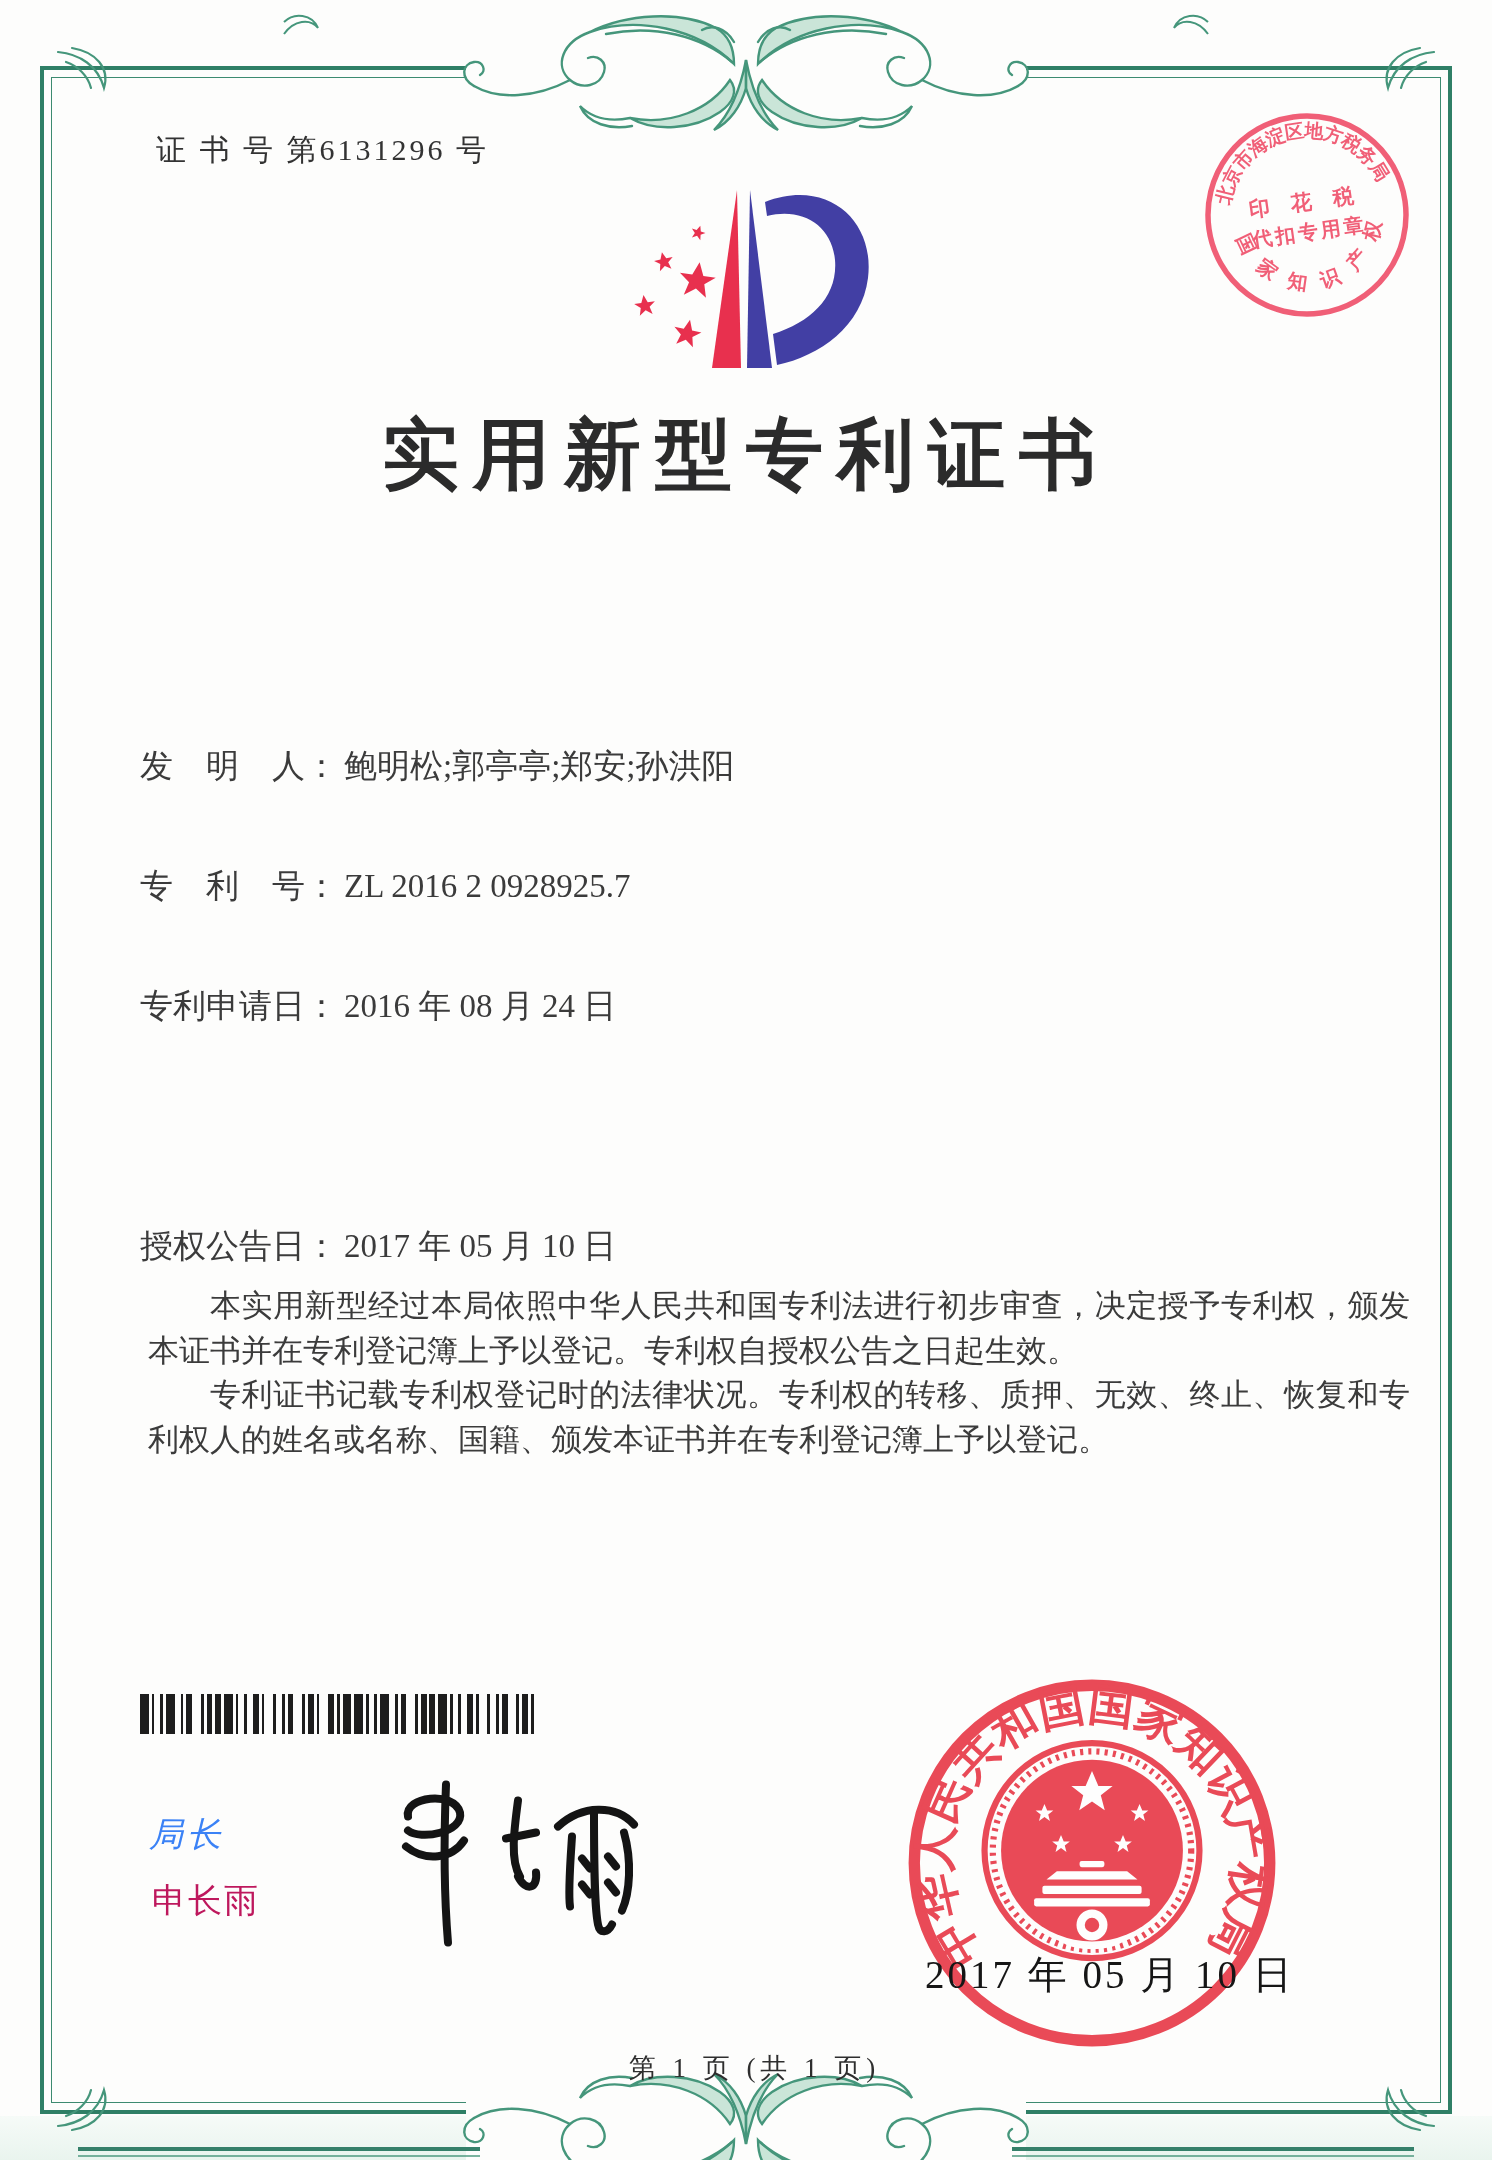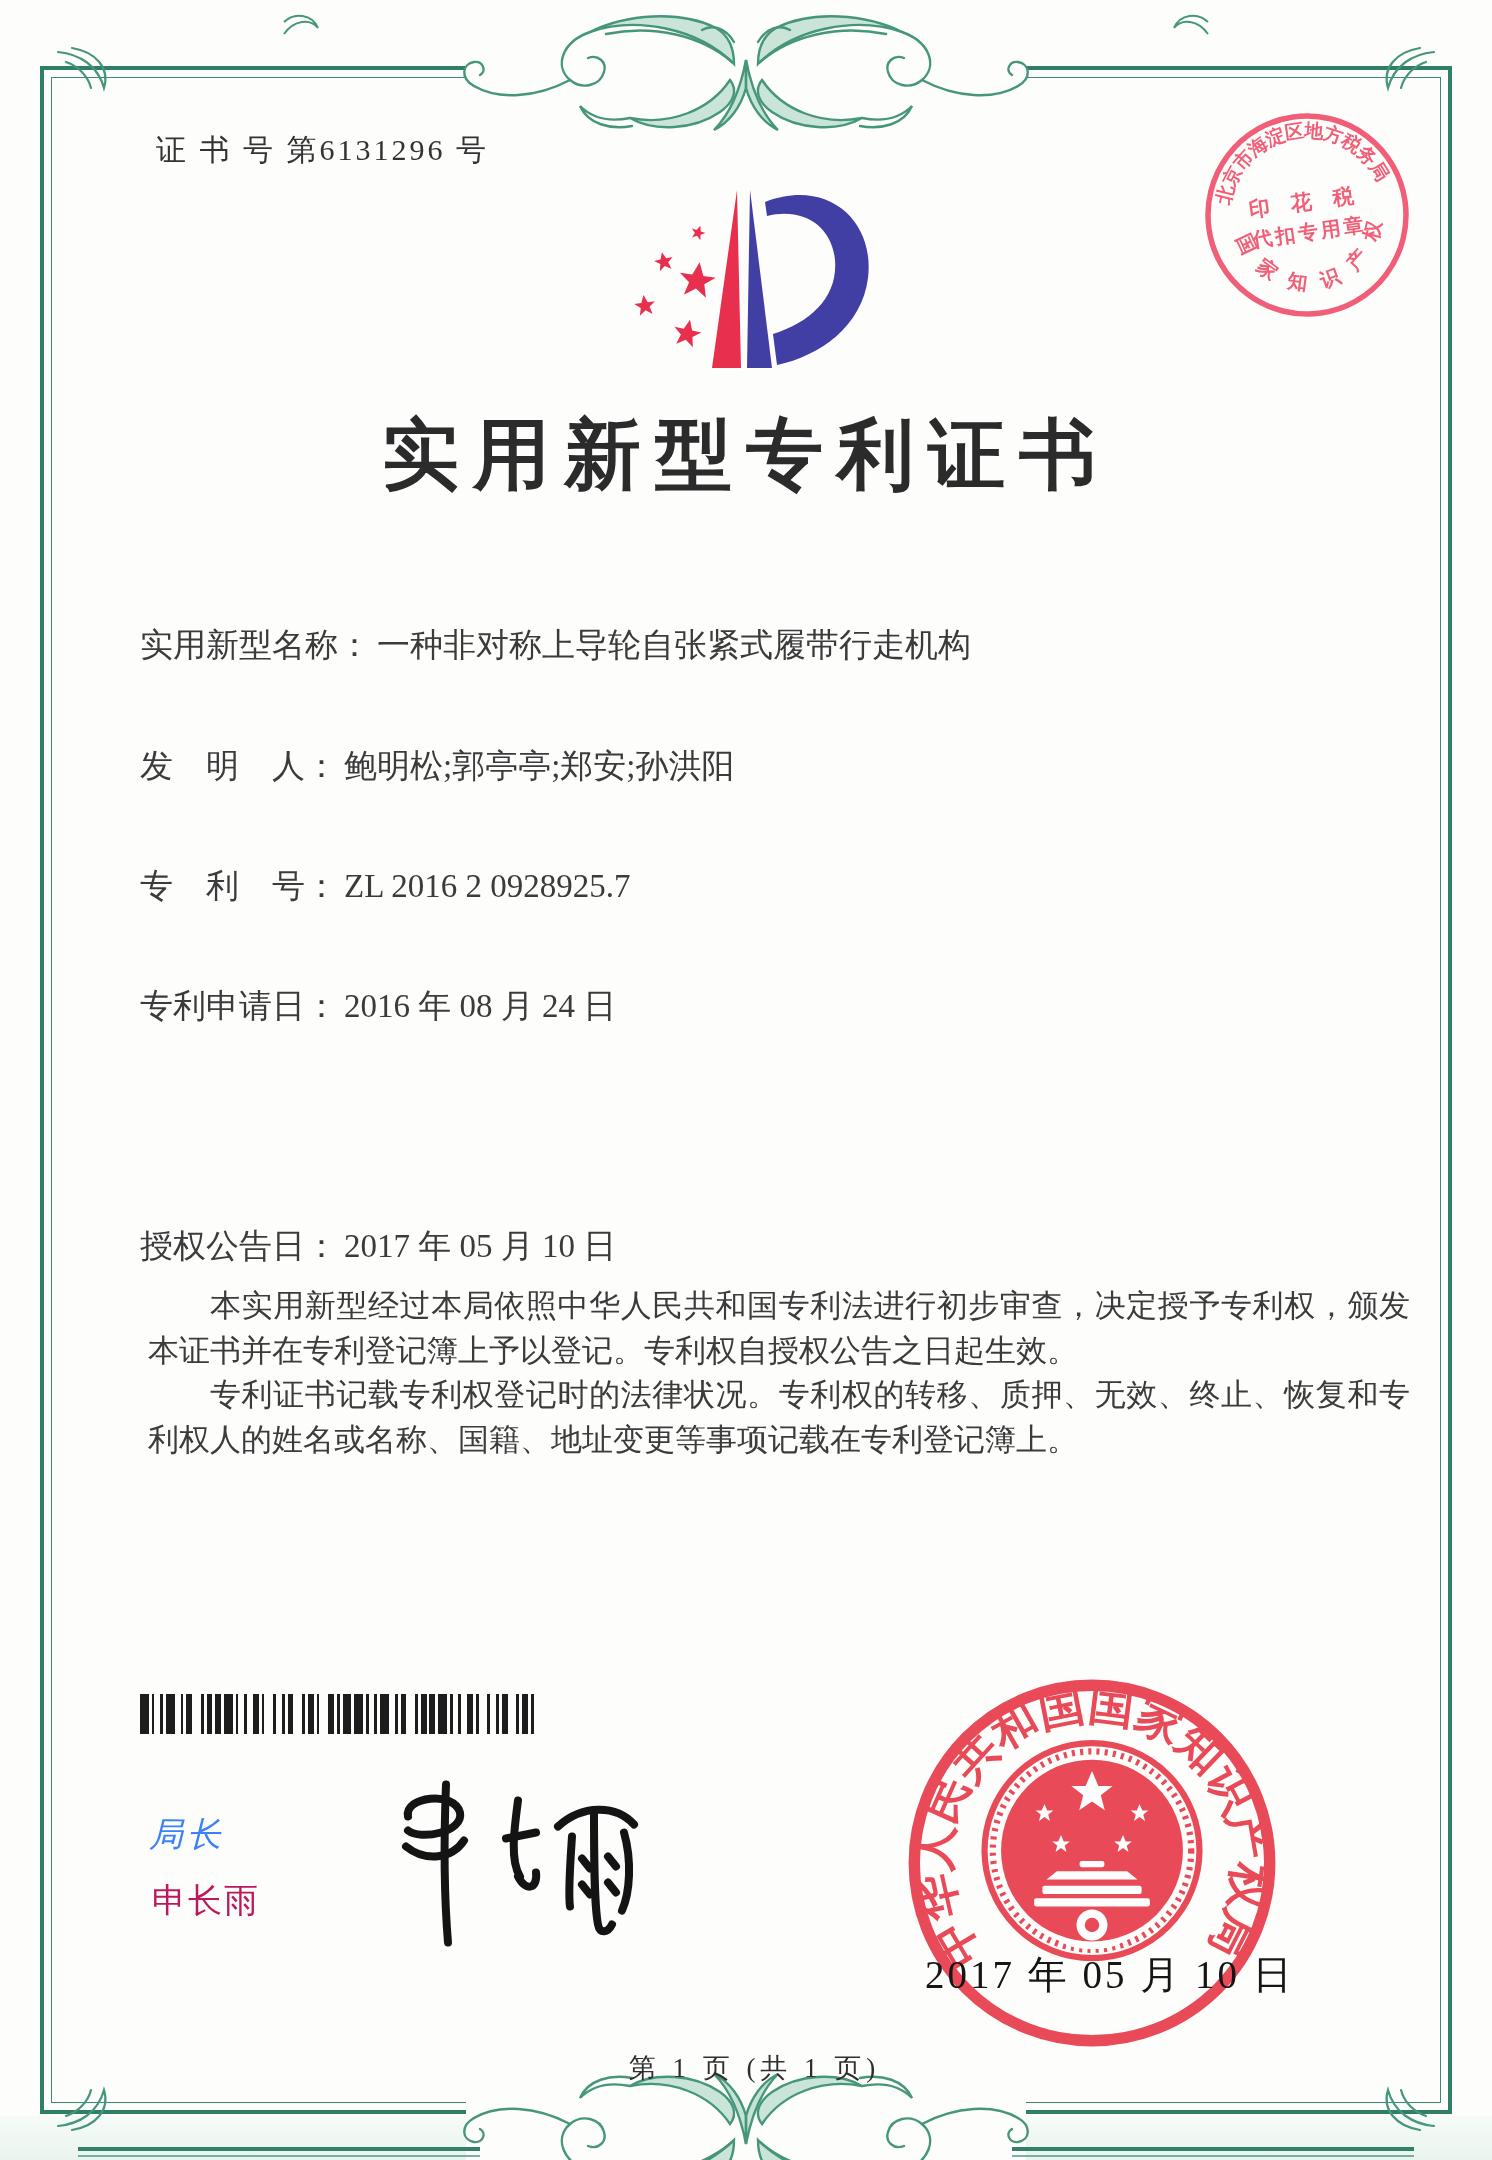--- a/index.html
+++ b/index.html
@@ -130,39 +130,36 @@
     </text>
     <text x="110" y="104" text-anchor="middle" font-size="21" font-weight="bold" letter-spacing="8" fill="#f0546e" font-family="'Liberation Serif',serif">印 花 税</text>
     <text x="110" y="134" text-anchor="middle" font-size="20" font-weight="bold" letter-spacing="3" fill="#f0546e" font-family="'Liberation Serif',serif">代扣专用章</text>
     <text font-size="20" font-weight="bold" fill="#f0546e" font-family="'Liberation Serif',serif">
       <textPath href="#taxBottom" xlink:href="#taxBottom" startOffset="0" textLength="238" lengthAdjust="spacing">国家知识产权局</textPath>
     </text>
   </svg>
 
   <div class="title">实用新型专利证书</div>
 
-  <div class="field" style="top:623px">
-    <span class="lbl">实用新型名称：</span><span class="val">一种非对称上导轮自张紧式履带行走机构</span>
-  </div>
   <div class="field" style="top:744px">
     <span class="lbl">发　明　人：</span><span class="val">鲍明松;郭亭亭;郑安;孙洪阳</span>
   </div>
   <div class="field" style="top:864px">
     <span class="lbl">专　利　号：</span><span class="val">ZL 2016 2 0928925.7</span>
   </div>
   <div class="field" style="top:984px">
     <span class="lbl">专利申请日：</span><span class="val">2016 年 08 月 24 日</span>
   </div>
   <div class="field" style="top:1224px">
     <span class="lbl">授权公告日：</span><span class="val">2017 年 05 月 10 日</span>
   </div>
 
   <div class="body-text">
     <p>本实用新型经过本局依照中华人民共和国专利法进行初步审查，决定授予专利权，颁发本证书并在专利登记簿上予以登记。专利权自授权公告之日起生效。</p>
-    <p>专利证书记载专利权登记时的法律状况。专利权的转移、质押、无效、终止、恢复和专利权人的姓名或名称、国籍、地址变更等事项记载在专利登记簿上。</p>
+    <p>专利证书记载专利权登记时的法律状况。专利权的转移、质押、无效、终止、恢复和专利权人的姓名或名称、国籍、颁发本证书并在专利登记簿上予以登记。</p>
   </div>
 
   <div class="barcode">
       <i style="width:8.7px;"></i>
       <i style="width:2.9px;background:transparent;"></i>
       <i style="width:2.9px;"></i>
       <i style="width:5.8px;background:transparent;"></i>
       <i style="width:2.9px;"></i>
       <i style="width:2.9px;background:transparent;"></i>
       <i style="width:8.7px;"></i>

